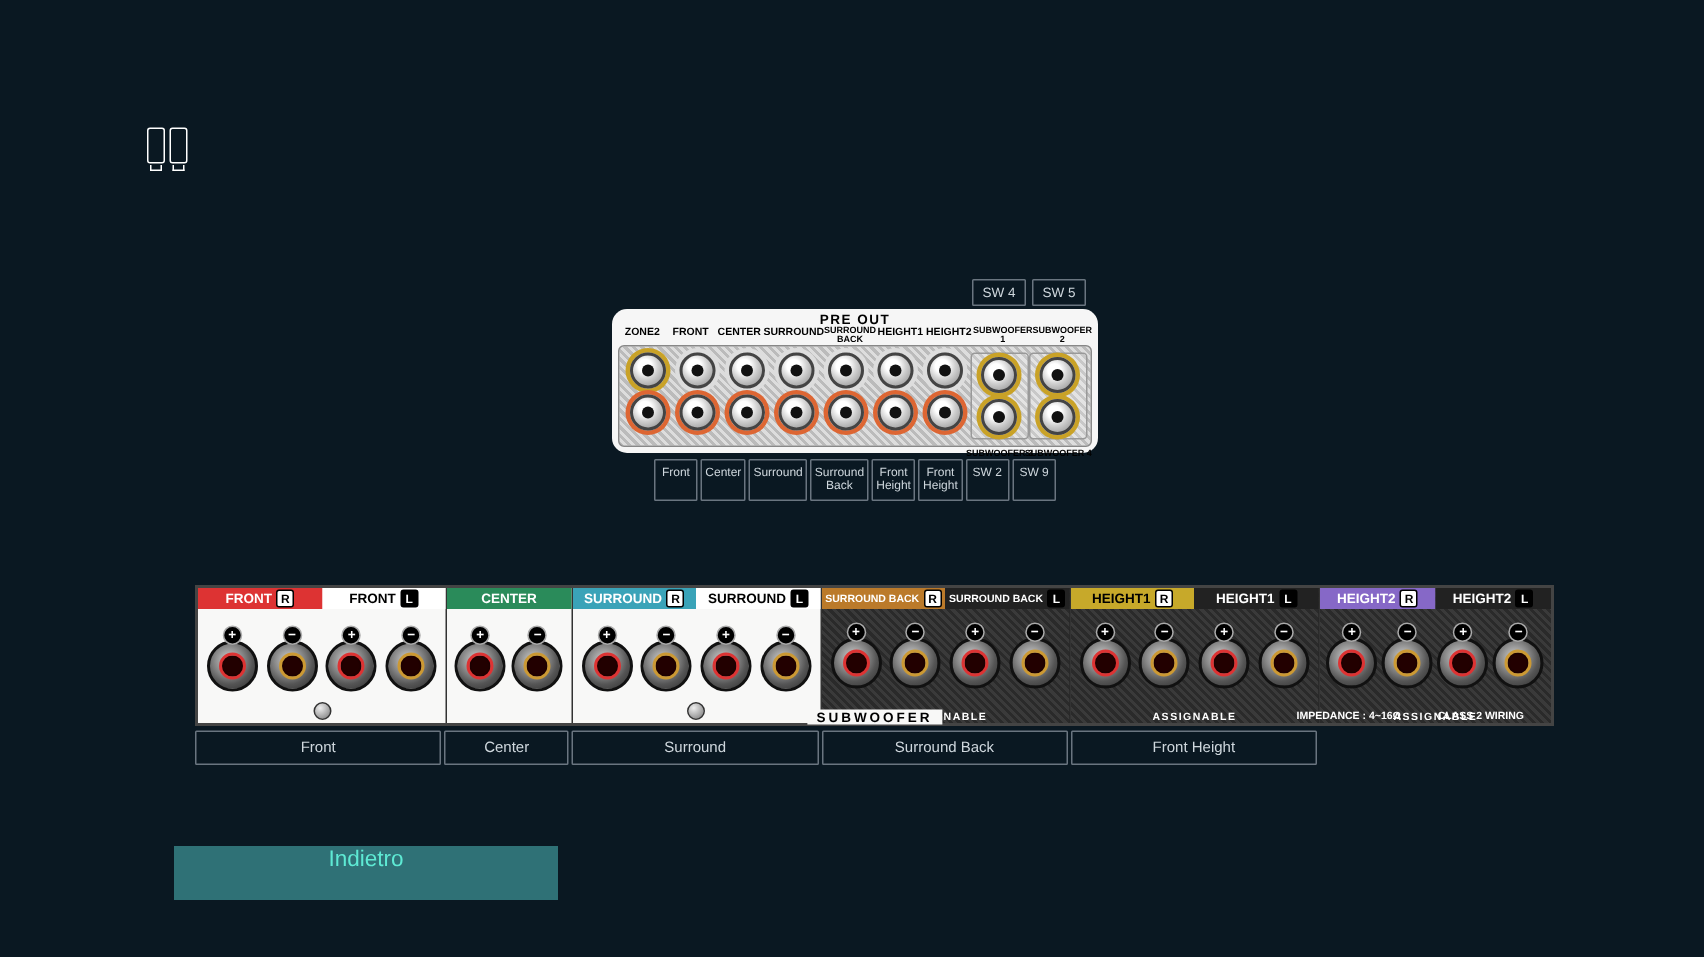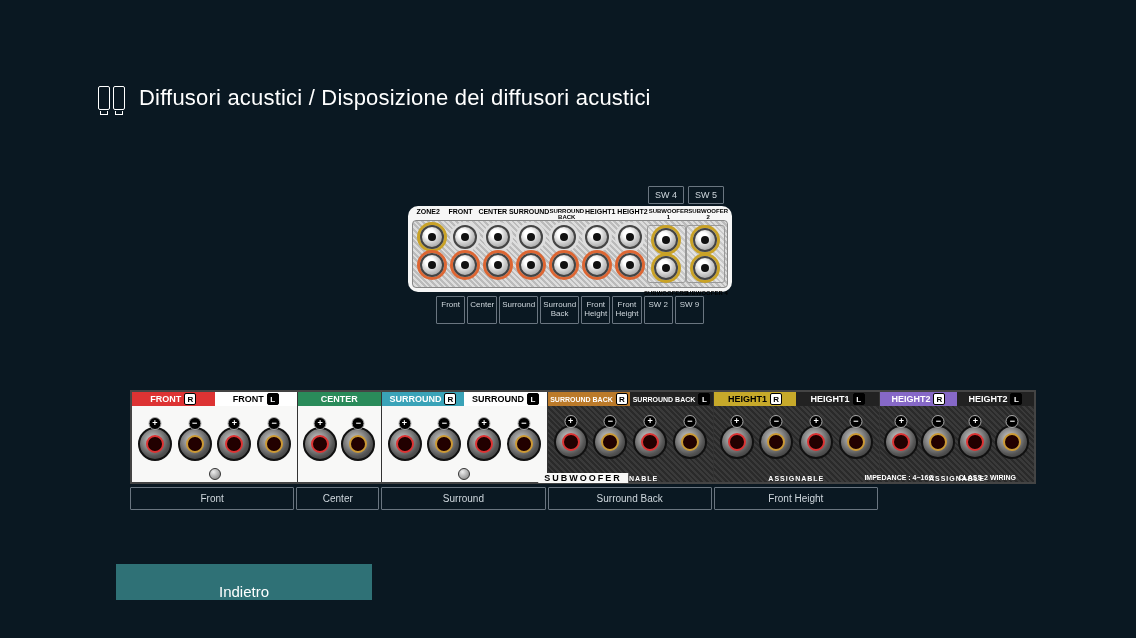--- a/index.html
+++ b/index.html
@@ -173,43 +173,43 @@
   .speakers-bottom .pill{font-size:10px;padding:5px 0;}
 
   .back-btn {
     position:absolute;
     left:116px;
     top:564px;
     width:256px;
     height:36px;
     background:#2f7176;
     display:flex;
-    align-items:flex-end;
+    align-items:flex-start;
     justify-content:center;
     font-size:15px;
-    color:#ffffff;
+    color:#5eead4;
   }
 </style>
 </head>
 <body>
 
 <div class="header">
   <span class="header-icon">
     <span class="spkr"></span>
       <span class="spkr"></span>
   </span>
-  <span class="header-title">Diffusori acustici / Disposizione dei diffusori acustici</span>
 </div>
 
 <div class="preout-wrap">
   <div class="preout-sw-top">
     <span class="pill">SW 4</span>
     <span class="pill">SW 5</span>
   </div>
   <div class="preout-panel">
+    <div class="preout-title">PRE OUT</div>
     <div class="preout-labels">
       <div>ZONE2</div>
       <div>FRONT</div>
       <div>CENTER</div>
       <div>SURROUND</div>
       <div style="font-size:6px;">SURROUND BACK</div>
       <div>HEIGHT1</div>
       <div>HEIGHT2</div>
       <div style="font-size:6px;">SUBWOOFER 1</div>
       <div style="font-size:6px;">SUBWOOFER 2</div>

